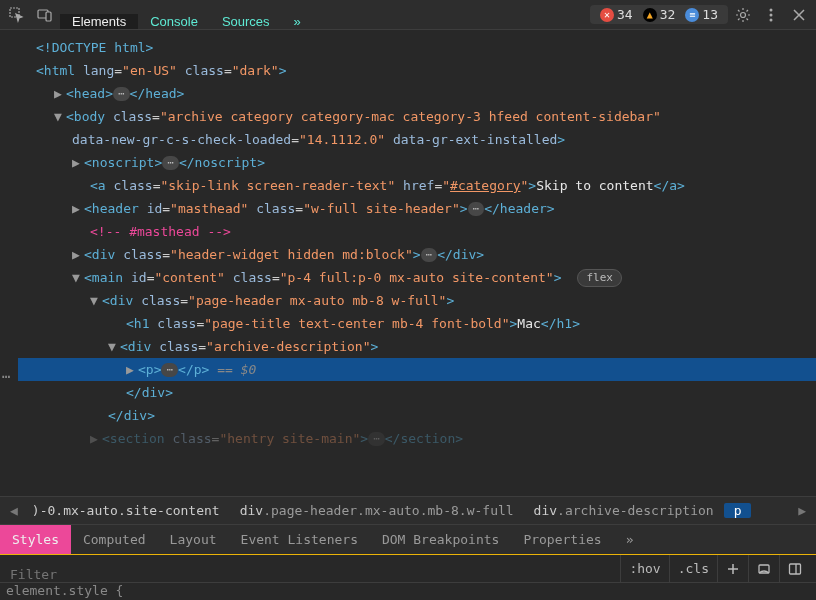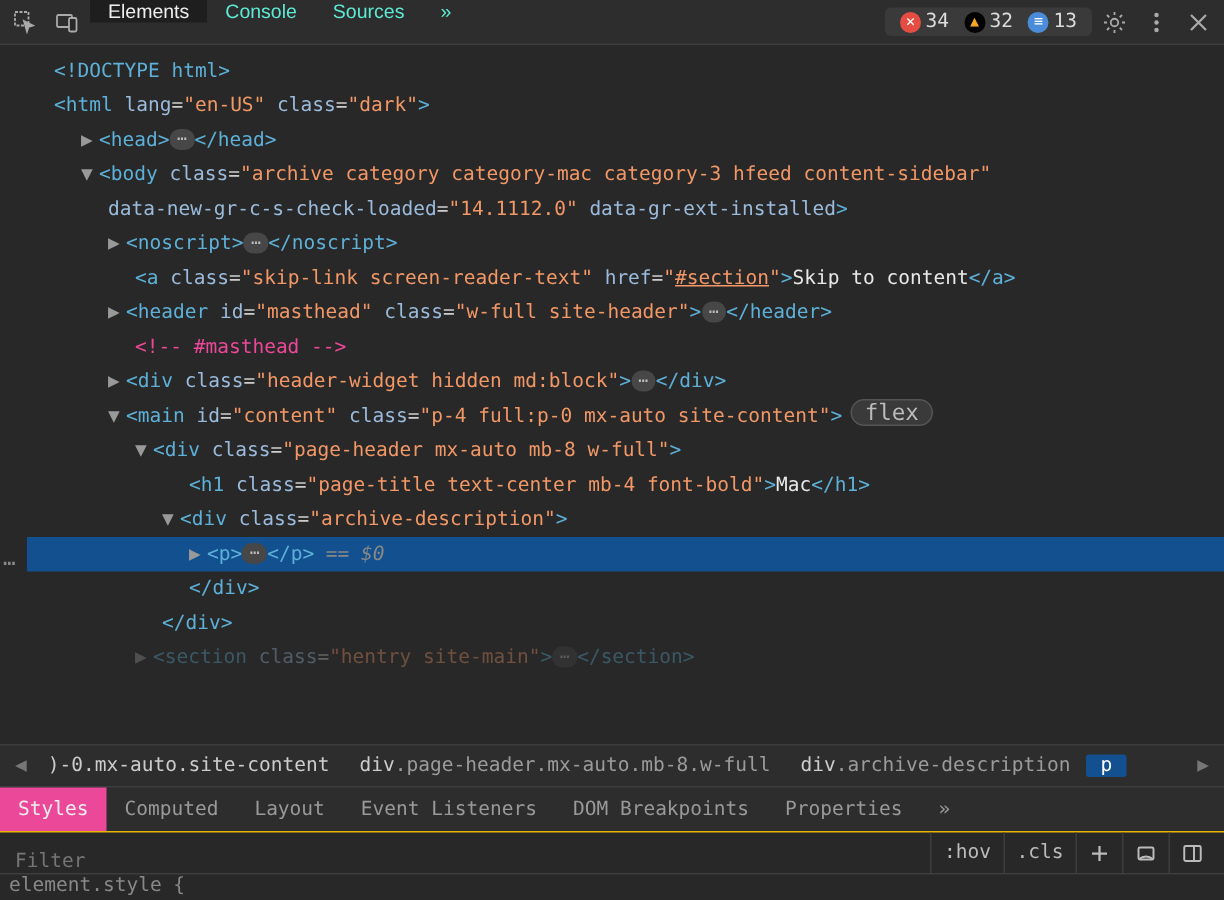--- a/index.html
+++ b/index.html
@@ -1,19 +1,19 @@
 <!DOCTYPE html>
 <html><head>
 <meta charset="utf-8">
 <style>
 *{margin:0;padding:0;box-sizing:border-box;font-family:Menlo,Consolas,monospace;font-size:13px}
 body{background:#282828;color:#ccc;width:816px;height:600px;overflow:hidden;display:flex;flex-direction:column}
 .toolbar{display:flex;align-items:center;height:30px;background:#2d2d2d;border-bottom:1px solid #3d3d3d;padding:0 4px;gap:2px}
 .tb-btn{width:26px;height:26px;display:flex;align-items:center;justify-content:center;cursor:pointer;color:#aaa;border-radius:3px}
-.tabs{display:flex;align-items:flex-start;height:100%}
+.tabs{display:flex;align-items:flex-end;height:100%}
 .tab{padding:0 12px;display:flex;align-items:center;color:#5eead4;cursor:pointer;font-family:'Helvetica Neue',Arial,sans-serif;font-size:13px}
 .tab.active{background:#1e1e1e;color:#eee}
 .counts{display:flex;align-items:center;margin-left:auto;gap:2px;background:#3a3a3a;border-radius:4px;padding:2px 6px}
 .count{display:flex;align-items:center;gap:3px;padding:0 4px;font-family:'Helvetica Neue',Arial,sans-serif;font-size:12px;color:#ddd}
 .badge{width:14px;height:14px;border-radius:50%;display:inline-flex;align-items:center;justify-content:center;font-size:10px;color:#fff}
 .badge.err{background:#e54d42}
 .badge.warn{background:#000;color:#f5a623}
 .badge.info{background:#4a8cda}
 .main{flex:1;display:flex;overflow:hidden;position:relative}
 .gutter{width:18px;background:#282828;position:relative}
@@ -24,21 +24,21 @@
 .tree::-webkit-scrollbar-thumb{background:#555;border-radius:8px;border:3px solid #282828}
 .ln{padding-left:0}
 .i1{padding-left:18px}.i2{padding-left:36px}.i3{padding-left:54px}.i4{padding-left:72px}.i5{padding-left:90px}.i6{padding-left:108px}
 .arrow{display:inline-block;width:12px;color:#999;cursor:pointer}
 .t-blue{color:#5db0d7}
 .t-attr{color:#9bbbdc}
 .t-str{color:#f29766}
 .t-txt{color:#e8e8e8}
 .t-cmt{color:#ec4899}
 .ellips{display:inline-block;background:#474747;border-radius:8px;padding:0 5px;color:#bbb;font-size:11px;line-height:14px;vertical-align:1px}
-.pill{display:inline-block;background:#3a3a3a;border:1px solid #555;border-radius:10px;padding:0 8px;color:#bbb;font-size:15px;line-height:16px;margin-left:6px;vertical-align:1px}
+.pill{display:inline-block;background:#3a3a3a;border:1px solid #555;border-radius:10px;padding:0 8px;color:#bbb;font-size:11px;line-height:16px;margin-left:16px;vertical-align:1px}
 .selected{background:#12508f}
 .dollar{color:#888;font-style:italic}
 .t-href{color:#f29766;text-decoration:underline}
 .crumbs{display:flex;align-items:center;height:28px;background:#2d2d2d;border-top:1px solid #3d3d3d;padding:0 6px;overflow:hidden;font-family:'Helvetica Neue',Arial,sans-serif;font-size:12px}
 .crumb{padding:0 10px;color:#ccc;cursor:pointer;white-space:nowrap}
 .crumb .cls{color:#9b9b9b}
 .carrow{color:#777;cursor:pointer;padding:0 4px}
 .styles-tabs{display:flex;align-items:center;height:30px;background:#2d2d2d;border-top:1px solid #3d3d3d;font-family:'Helvetica Neue',Arial,sans-serif;font-size:13px}
 .stab{padding:0 12px;height:100%;display:flex;align-items:center;color:#999;cursor:pointer}
 .stab.active{background:#ec4899;color:#eee}
@@ -113,21 +113,21 @@
 
     <div class="ln i1"><span class="t-blue">&lt;html</span> <span class="t-attr">lang</span>=<span class="t-str">"<span>en-US</span>"</span> <span class="t-attr">class</span>=<span class="t-str">"<span>dark</span>"</span><span class="t-blue">&gt;</span></div>
 
     <div class="ln i2"><span class="arrow">▶</span><span class="t-blue">&lt;head&gt;</span><span class="ellips">⋯</span><span class="t-blue">&lt;/head&gt;</span></div>
 
     <div class="ln i2"><span class="arrow">▼</span><span class="t-blue">&lt;body</span> <span class="t-attr">class</span>=<span class="t-str">"<span>archive category category-mac category-3 hfeed content-sidebar</span>"</span></div>
     <div class="ln i3"><span class="t-attr">data-new-gr-c-s-check-loaded</span>=<span class="t-str">"<span>14.1112.0</span>"</span> <span class="t-attr">data-gr-ext-installed</span><span class="t-blue">&gt;</span></div>
 
     <div class="ln i3"><span class="arrow">▶</span><span class="t-blue">&lt;noscript&gt;</span><span class="ellips">⋯</span><span class="t-blue">&lt;/noscript&gt;</span></div>
 
-    <div class="ln i4"><span class="t-blue">&lt;a</span> <span class="t-attr">class</span>=<span class="t-str">"<span>skip-link screen-reader-text</span>"</span> <span class="t-attr">href</span>=<span class="t-str">"<span class="t-href">#section</span>"</span><span class="t-blue">&gt;</span><span class="t-txt">Skip to content</span><span class="t-blue">&lt;/a&gt;</span></div>
+    <div class="ln i4"><span class="t-blue">&lt;a</span> <span class="t-attr">class</span>=<span class="t-str">"<span>skip-link screen-reader-text</span>"</span> <span class="t-attr">href</span>=<span class="t-str">"<span class="t-href">#category</span>"</span><span class="t-blue">&gt;</span><span class="t-txt">Skip to content</span><span class="t-blue">&lt;/a&gt;</span></div>
 
     <div class="ln i3"><span class="arrow">▶</span><span class="t-blue">&lt;header</span> <span class="t-attr">id</span>=<span class="t-str">"<span>masthead</span>"</span> <span class="t-attr">class</span>=<span class="t-str">"<span>w-full site-header</span>"</span><span class="t-blue">&gt;</span><span class="ellips">⋯</span><span class="t-blue">&lt;/header&gt;</span></div>
 
     <div class="ln i4"><span class="t-cmt">&lt;!-- #masthead --&gt;</span></div>
 
     <div class="ln i3"><span class="arrow">▶</span><span class="t-blue">&lt;div</span> <span class="t-attr">class</span>=<span class="t-str">"<span>header-widget hidden md:block</span>"</span><span class="t-blue">&gt;</span><span class="ellips">⋯</span><span class="t-blue">&lt;/div&gt;</span></div>
 
     <div class="ln i3"><span class="arrow">▼</span><span class="t-blue">&lt;main</span> <span class="t-attr">id</span>=<span class="t-str">"<span>content</span>"</span> <span class="t-attr">class</span>=<span class="t-str">"<span>p-4 full:p-0 mx-auto site-content</span>"</span><span class="t-blue">&gt;</span><span class="pill">flex</span></div>
 
     <div class="ln i4"><span class="arrow">▼</span><span class="t-blue">&lt;div</span> <span class="t-attr">class</span>=<span class="t-str">"<span>page-header mx-auto mb-8 w-full</span>"</span><span class="t-blue">&gt;</span></div>

